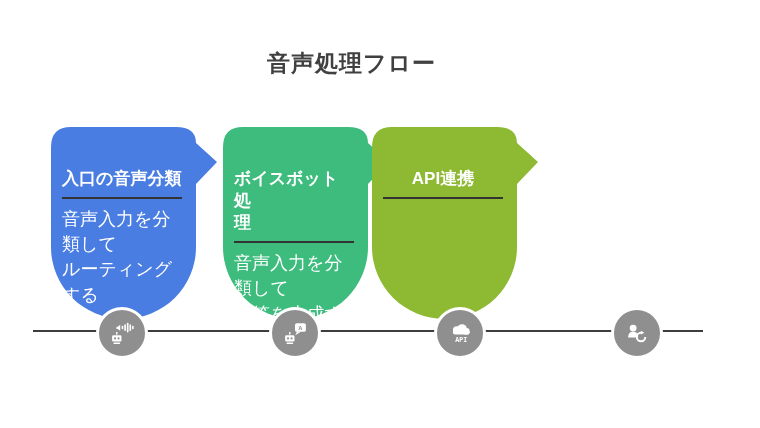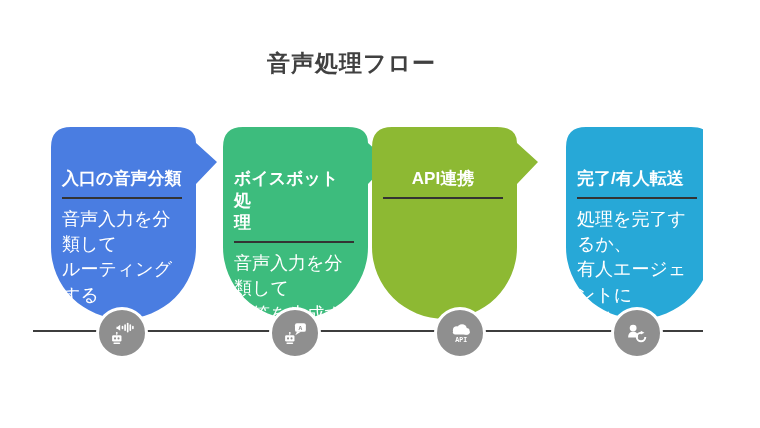--- a/index.html
+++ b/index.html
@@ -69,32 +69,20 @@
   <div class="card card-2">
     <svg class="card-shape" viewBox="0 0 166 192" preserveAspectRatio="none" xmlns="http://www.w3.org/2000/svg">
       <path class="shape-path" d="M0 120 L0 20 Q0 0 20 0 L125 0 Q145 0 145 16 L166 35 L145 57 L145 120 A72.5 72 0 0 1 0 120 Z" fill="#8db933"></path>
     </svg>
     <div class="card-content">
       <div class="card-title">API連携</div>
       <hr class="card-divider">
     </div>
   </div>
 
-  <div class="card card-3">
-    <svg class="card-shape" viewBox="0 0 166 192" preserveAspectRatio="none" xmlns="http://www.w3.org/2000/svg">
-      <path class="shape-path" d="M0 120 L0 20 Q0 0 20 0 L125 0 Q145 0 145 16 L166 35 L145 57 L145 120 A72.5 72 0 0 1 0 120 Z" fill="#27a8d7"></path>
-    </svg>
-    <div class="card-content">
-      <div class="card-title">完了/有人転送</div>
-      <hr class="card-divider">
-      <div class="card-desc">処理を完了するか、
-有人エージェントに
-転送する</div>
-    </div>
-  </div>
 
   <div class="node node-0">
     <svg viewBox="0 0 26 26" xmlns="http://www.w3.org/2000/svg">
       <g fill="#fff">
         <path d="M10.8 4.6 L8.4 6.4 H7.2 v2.2 h1.2 l2.4 1.8 z"></path>
         <rect x="12.2" y="5.6" width="1.6" height="3.4" rx="0.8"></rect>
         <rect x="14.7" y="4.0" width="1.6" height="6.6" rx="0.8"></rect>
         <rect x="17.2" y="2.6" width="1.6" height="9.4" rx="0.8"></rect>
         <rect x="19.7" y="4.0" width="1.6" height="6.6" rx="0.8"></rect>
         <rect x="22.2" y="5.6" width="1.6" height="3.4" rx="0.8"></rect>

